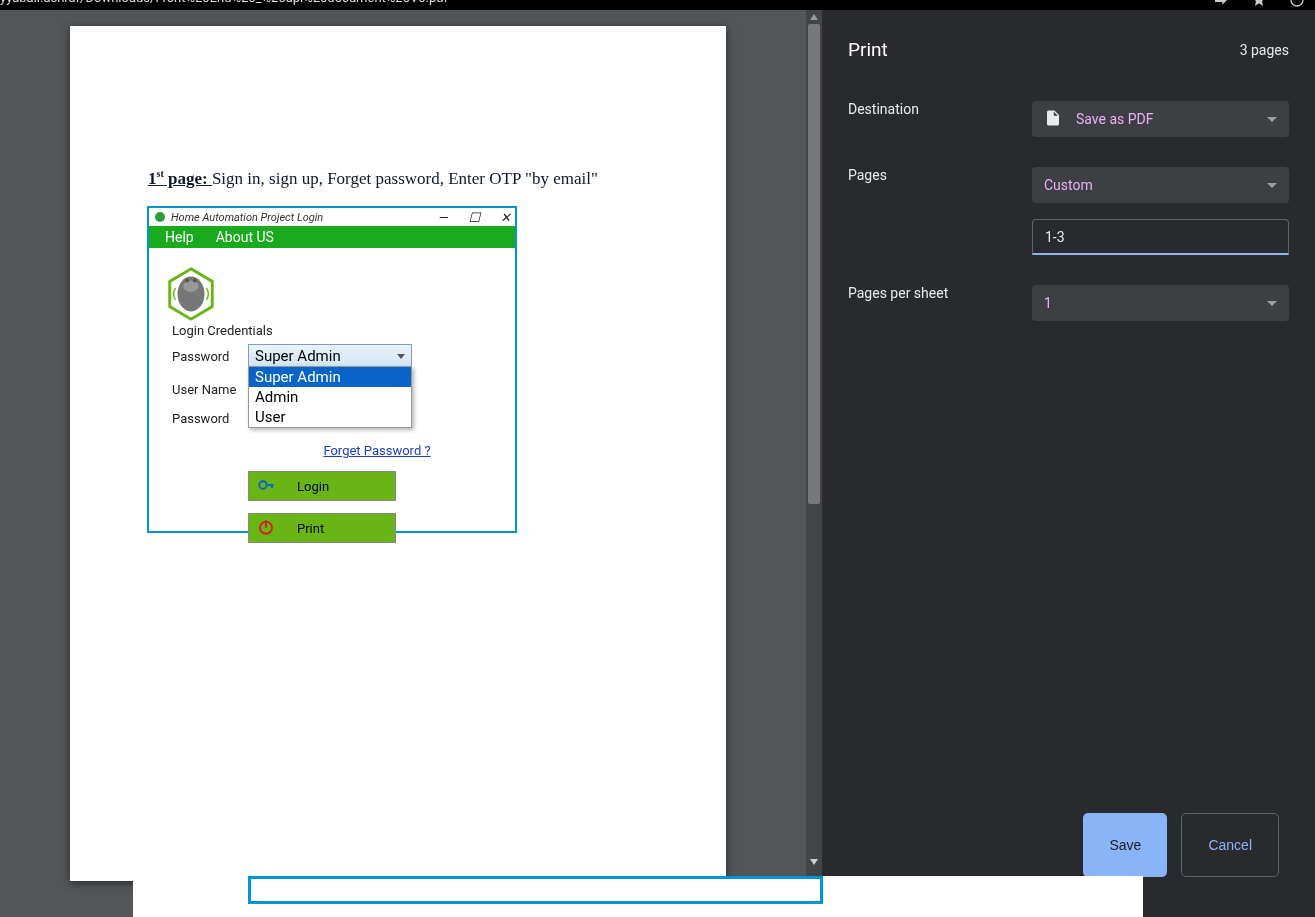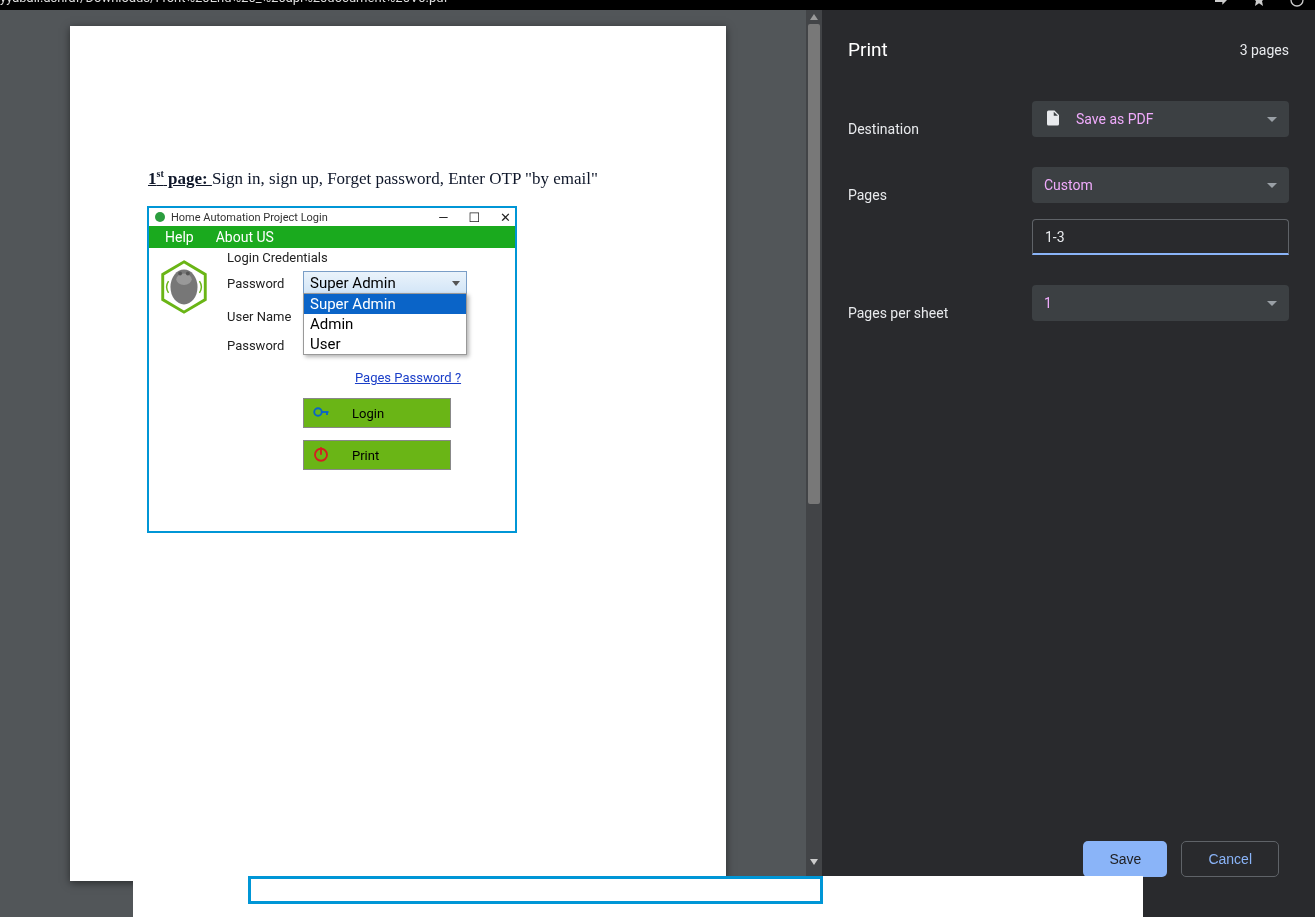--- a/index.html
+++ b/index.html
@@ -127,20 +127,21 @@
     }
     .mock-titlebar {
       height: 18px;
       background: #fff;
       display: flex;
       align-items: center;
       padding: 4px 6px;
       font-size: 11px;
       color: #333;
       position: relative;
+      font-style: italic;
     }
     .mock-titlebar .tiny-icon {
       width: 10px;
       height: 10px;
       background: #2a9d3e;
       border-radius: 50%;
       margin-right: 6px;
     }
     .mock-win-controls {
       position: absolute;
@@ -154,22 +155,23 @@
       height: 22px;
       background: #1aaa1e;
       display: flex;
       align-items: center;
       padding: 0 16px;
       gap: 22px;
       color: #fff;
       font-size: 14px;
     }
     .mock-body {
-      padding: 2px;
-      display: flex;
+      padding: 9px;
+      display: flex;
+      flex-direction: column;
     }
     .mock-logo {
       width: 58px;
       height: 58px;
       margin-top: 8px;
       margin-left: 4px;
     }
     .mock-form {
       margin-left: 14px;
       flex: 1;
@@ -293,21 +295,21 @@
       font-size: 19px;
       color: #ffffff;
     }
     .print-pages-count {
       font-size: 14px;
       color: #e8eaed;
     }
     
     .print-row {
       display: flex;
-      align-items: flex-end;
+      align-items: flex-start;
       margin-bottom: 30px;
     }
     .print-row-label {
       width: 184px;
       font-size: 14px;
       color: #e8eaed;
     }
     .print-select {
       flex: 1;
       height: 36px;
@@ -348,21 +350,21 @@
     }
     
     .print-footer {
       position: absolute;
       bottom: 40px;
       right: 36px;
       display: flex;
       gap: 14px;
     }
     .btn {
-      padding: 9px 26px;
+      padding: 23px 26px;
       border-radius: 5px;
       font-size: 14px;
       cursor: pointer;
       border: none;
     }
     .btn-save {
       background: #8ab4f8;
       color: #202124;
       font-weight: 500;
     }
@@ -446,21 +448,21 @@
                 </div>
               </div>
             </div>
             <div class="mock-row">
               <span class="mock-row-label">User Name</span>
             </div>
             <div class="mock-row">
               <span class="mock-row-label">Password</span>
             </div>
             <div class="mock-forget">
-              <a>Pages Password ?</a>
+              <a>Forget Password ?</a>
             </div>
             <div class="mock-button">
               <span class="icon">
                 <svg width="18" height="18" viewBox="0 0 24 24">
                     <circle cx="8" cy="12" r="5" fill="none" stroke="#0a64c8" stroke-width="2.5"></circle>
                     <line x1="13" y1="12" x2="22" y2="12" stroke="#0a64c8" stroke-width="2.5"></line>
                     <line x1="20" y1="12" x2="20" y2="16" stroke="#0a64c8" stroke-width="2.5"></line>
                   </svg>
               </span>
               <span>Login</span>

